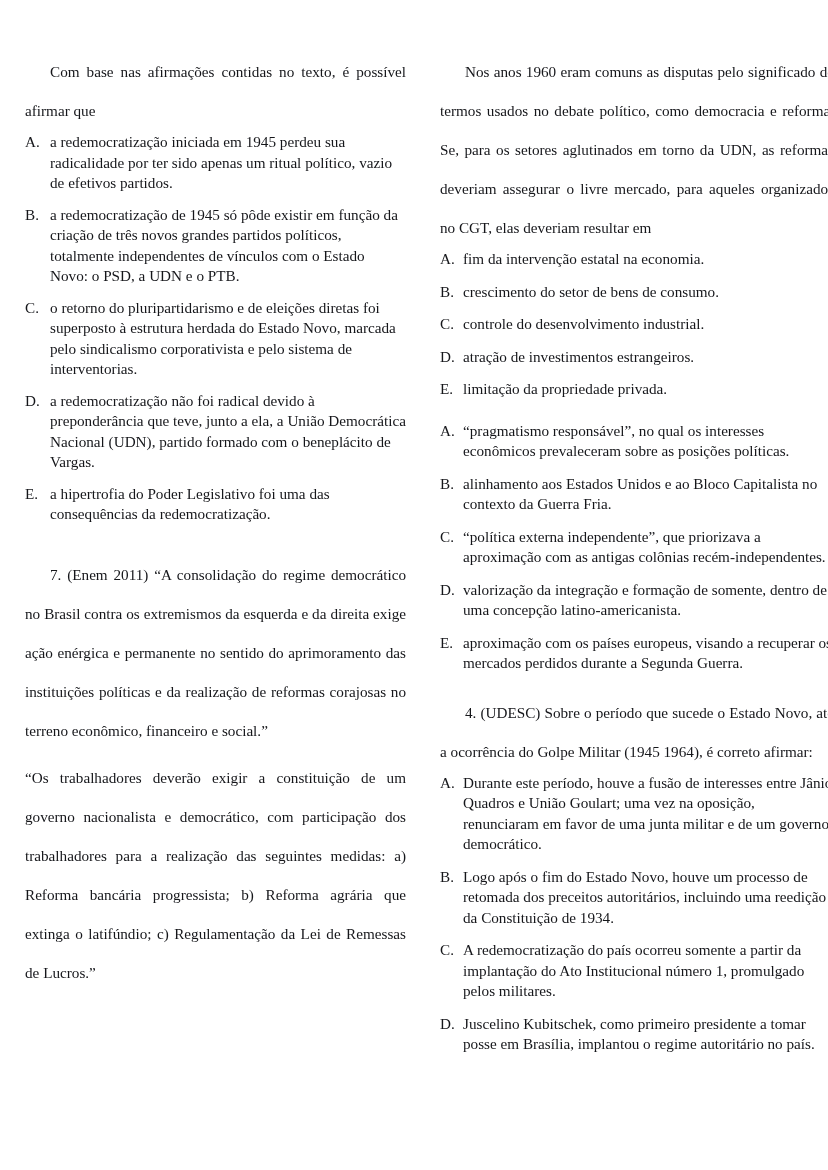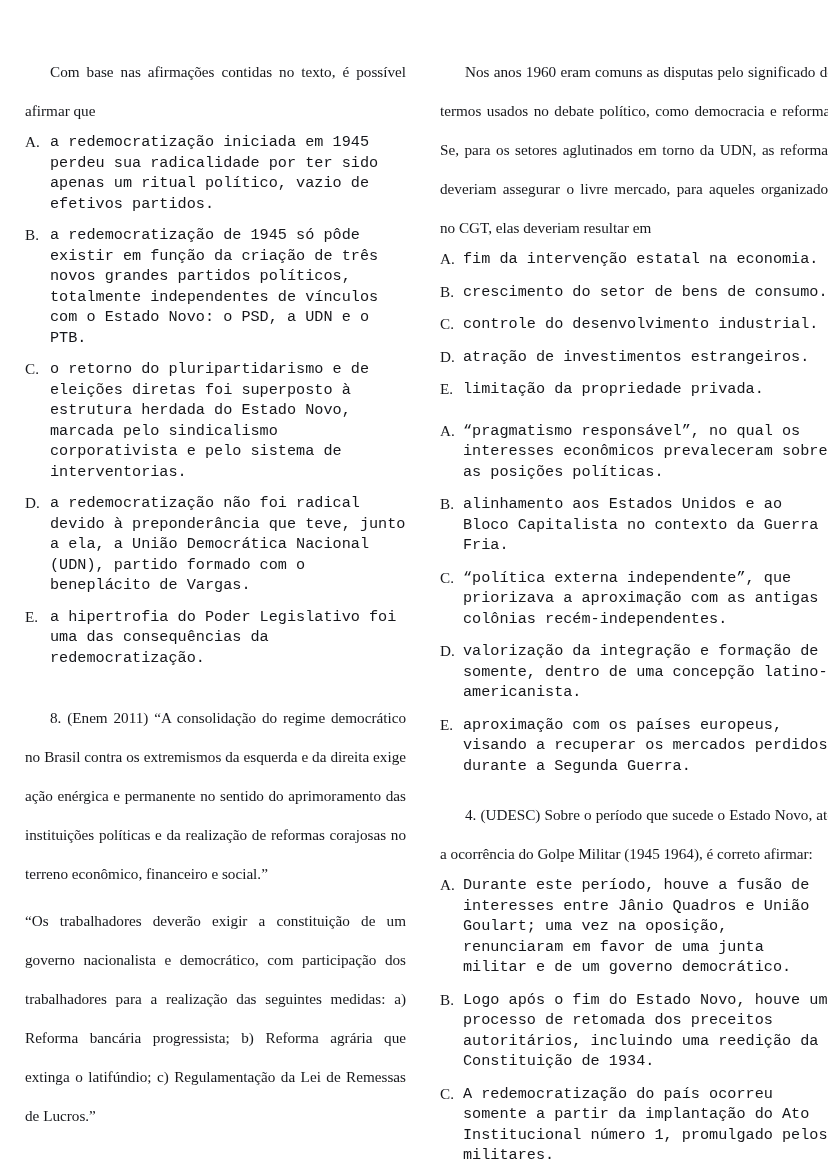--- a/index.html
+++ b/index.html
@@ -73,21 +73,20 @@
   .alt:last-child { margin-bottom: 0; }
 
   .alt-letter {
     flex: 0 0 25px;
     width: 25px;
     text-align: left;
     padding-left: 0;
   }
   .alt-text {
     flex: 1 1 auto;
-    font-family: Liberation Mono, monospace;
   }
 
   
   .col-right .alt { margin-bottom: 12px; }
   .col-right .alt-letter { flex: 0 0 23px; width: 23px; }
 
   .spacer-lg { height: 30px; }
   .spacer-sm { height: 7px; }
 </style>
 </head>
@@ -118,21 +117,21 @@
           <span class="alt-text">a redemocratização não foi radical devido à preponderância que teve, junto a ela, a União Democrática Nacional (UDN), partido formado com o beneplácito de Vargas.</span>
         </li>
         <li class="alt">
           <span class="alt-letter">E.</span>
           <span class="alt-text">a hipertrofia do Poder Legislativo foi uma das consequências da redemocratização.</span>
         </li>
       </ul>
 
       <div class="spacer-lg"></div>
 
-      <p class="para indent">8. (Enem 2011) “A consolidação do regime democrático no Brasil contra os extremismos da esquerda e da direita exige ação enérgica e permanente no sentido do aprimoramento das instituições políticas e da realização de reformas corajosas no terreno econômico, financeiro e social.”</p>
+      <p class="para indent">7. (Enem 2011) “A consolidação do regime democrático no Brasil contra os extremismos da esquerda e da direita exige ação enérgica e permanente no sentido do aprimoramento das instituições políticas e da realização de reformas corajosas no terreno econômico, financeiro e social.”</p>
 
 
       <p class="para pad-top-sm">“Os trabalhadores deverão exigir a constituição de um governo nacionalista e democrático, com participação dos trabalhadores para a realização das seguintes medidas: a) Reforma bancária progressista; b) Reforma agrária que extinga o latifúndio; c) Regulamentação da Lei de Remessas de Lucros.”</p>
 
 
     </div>
 
     <div class="col-right">
 
       <p class="para indent">Nos anos 1960 eram comuns as disputas pelo significado de termos usados no debate político, como democracia e reforma. Se, para os setores aglutinados em torno da UDN, as reformas deveriam assegurar o livre mercado, para aqueles organizados no CGT, elas deveriam resultar em</p>

